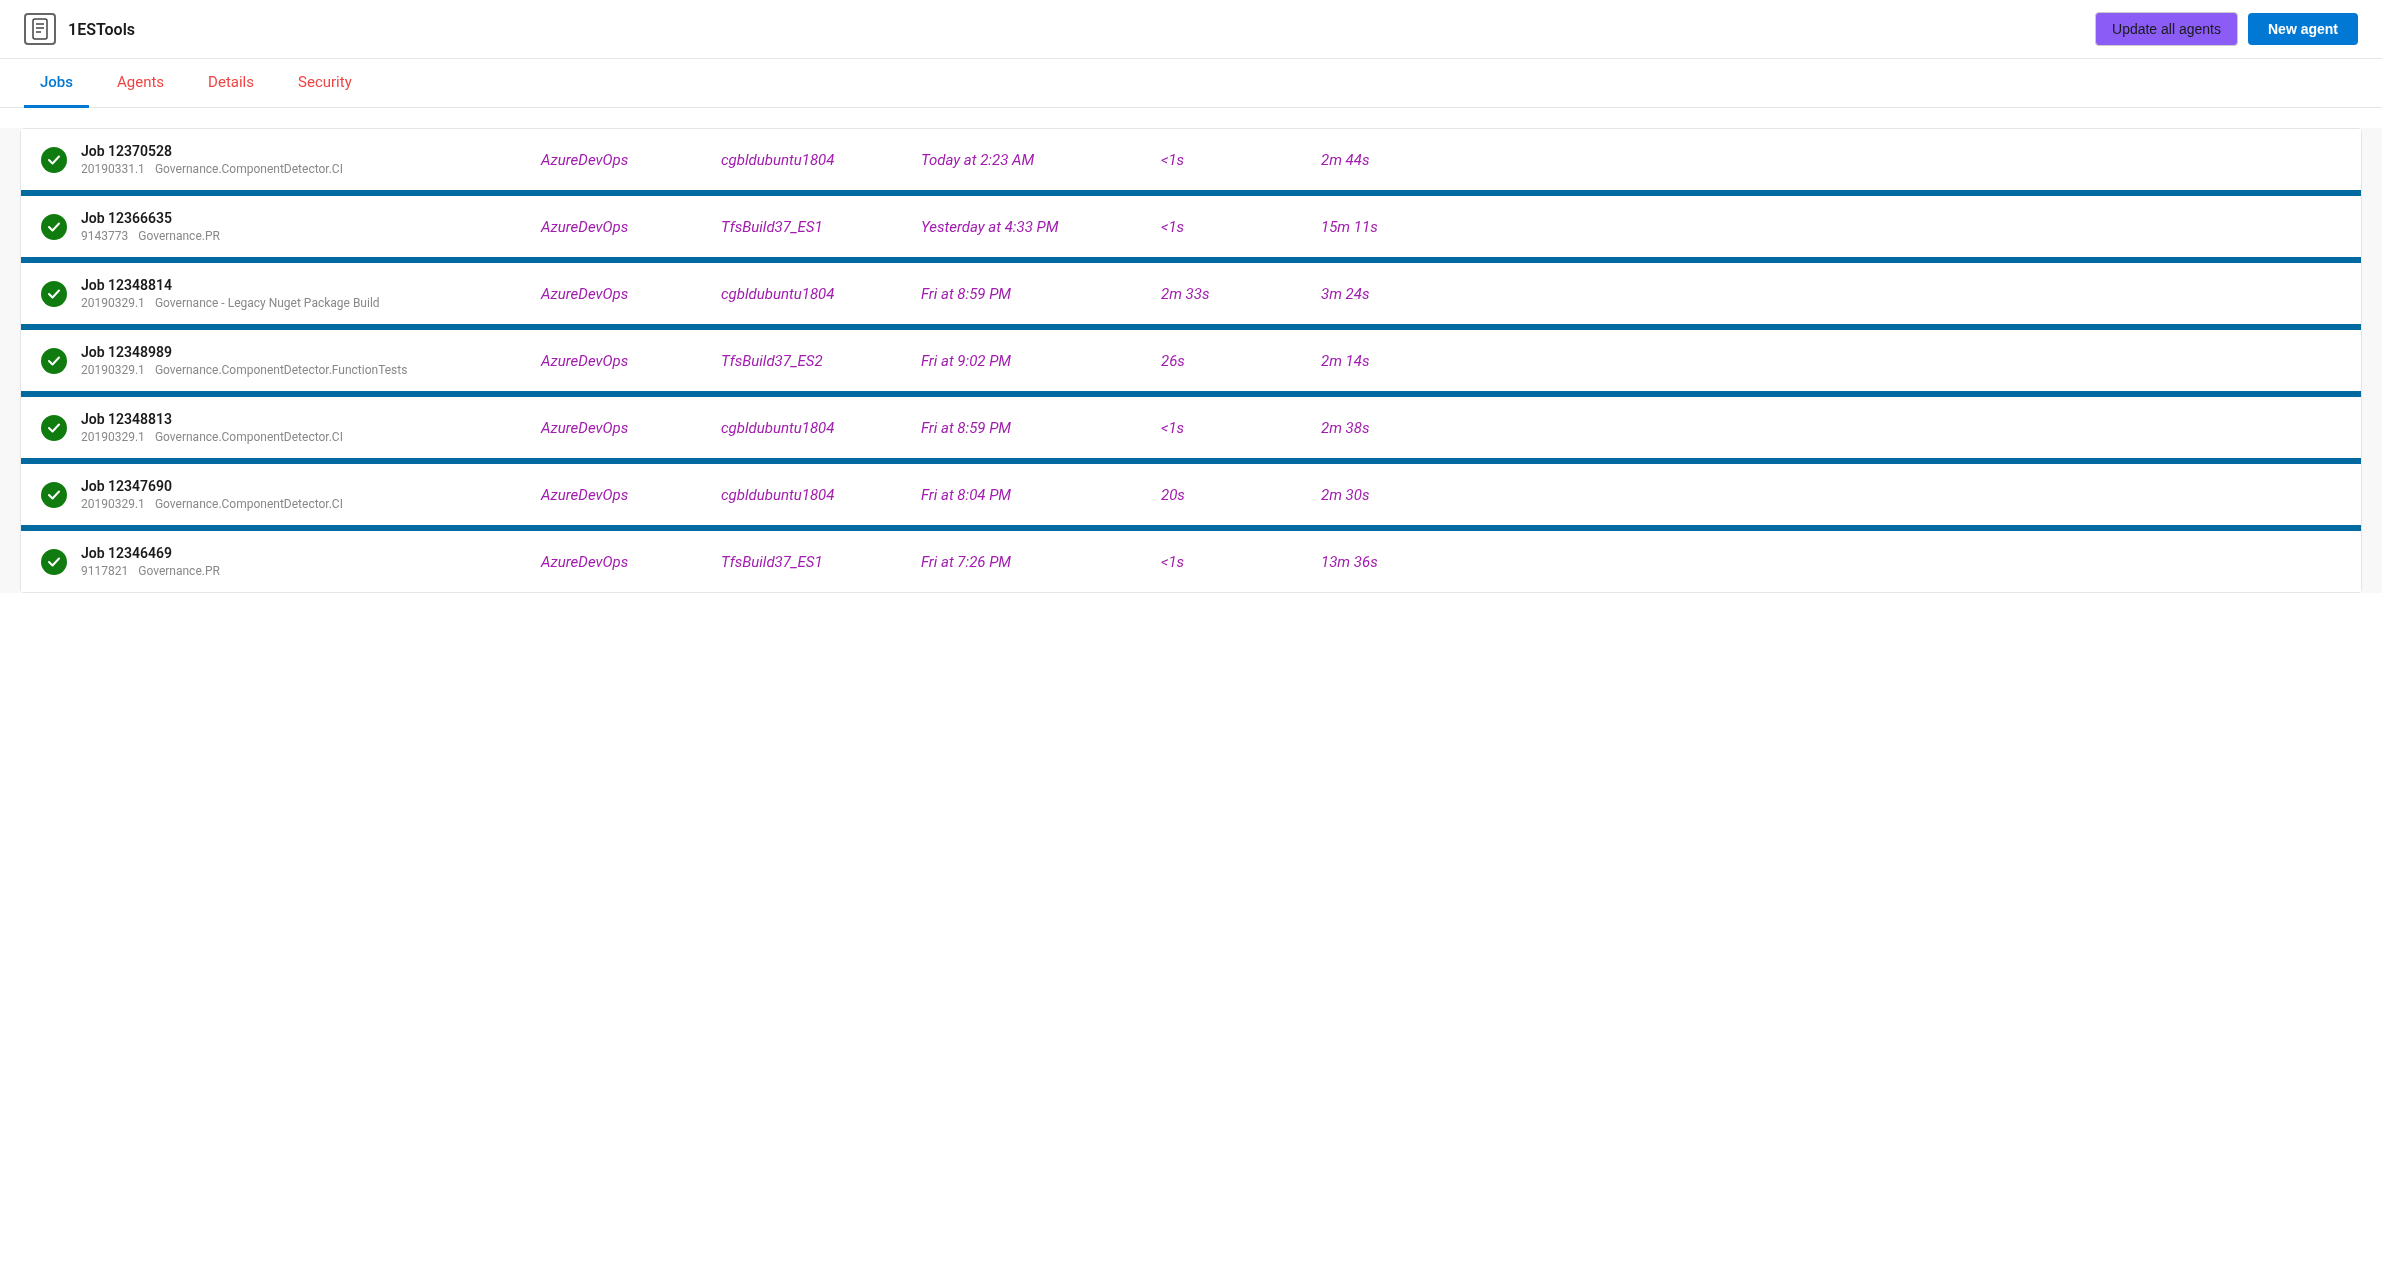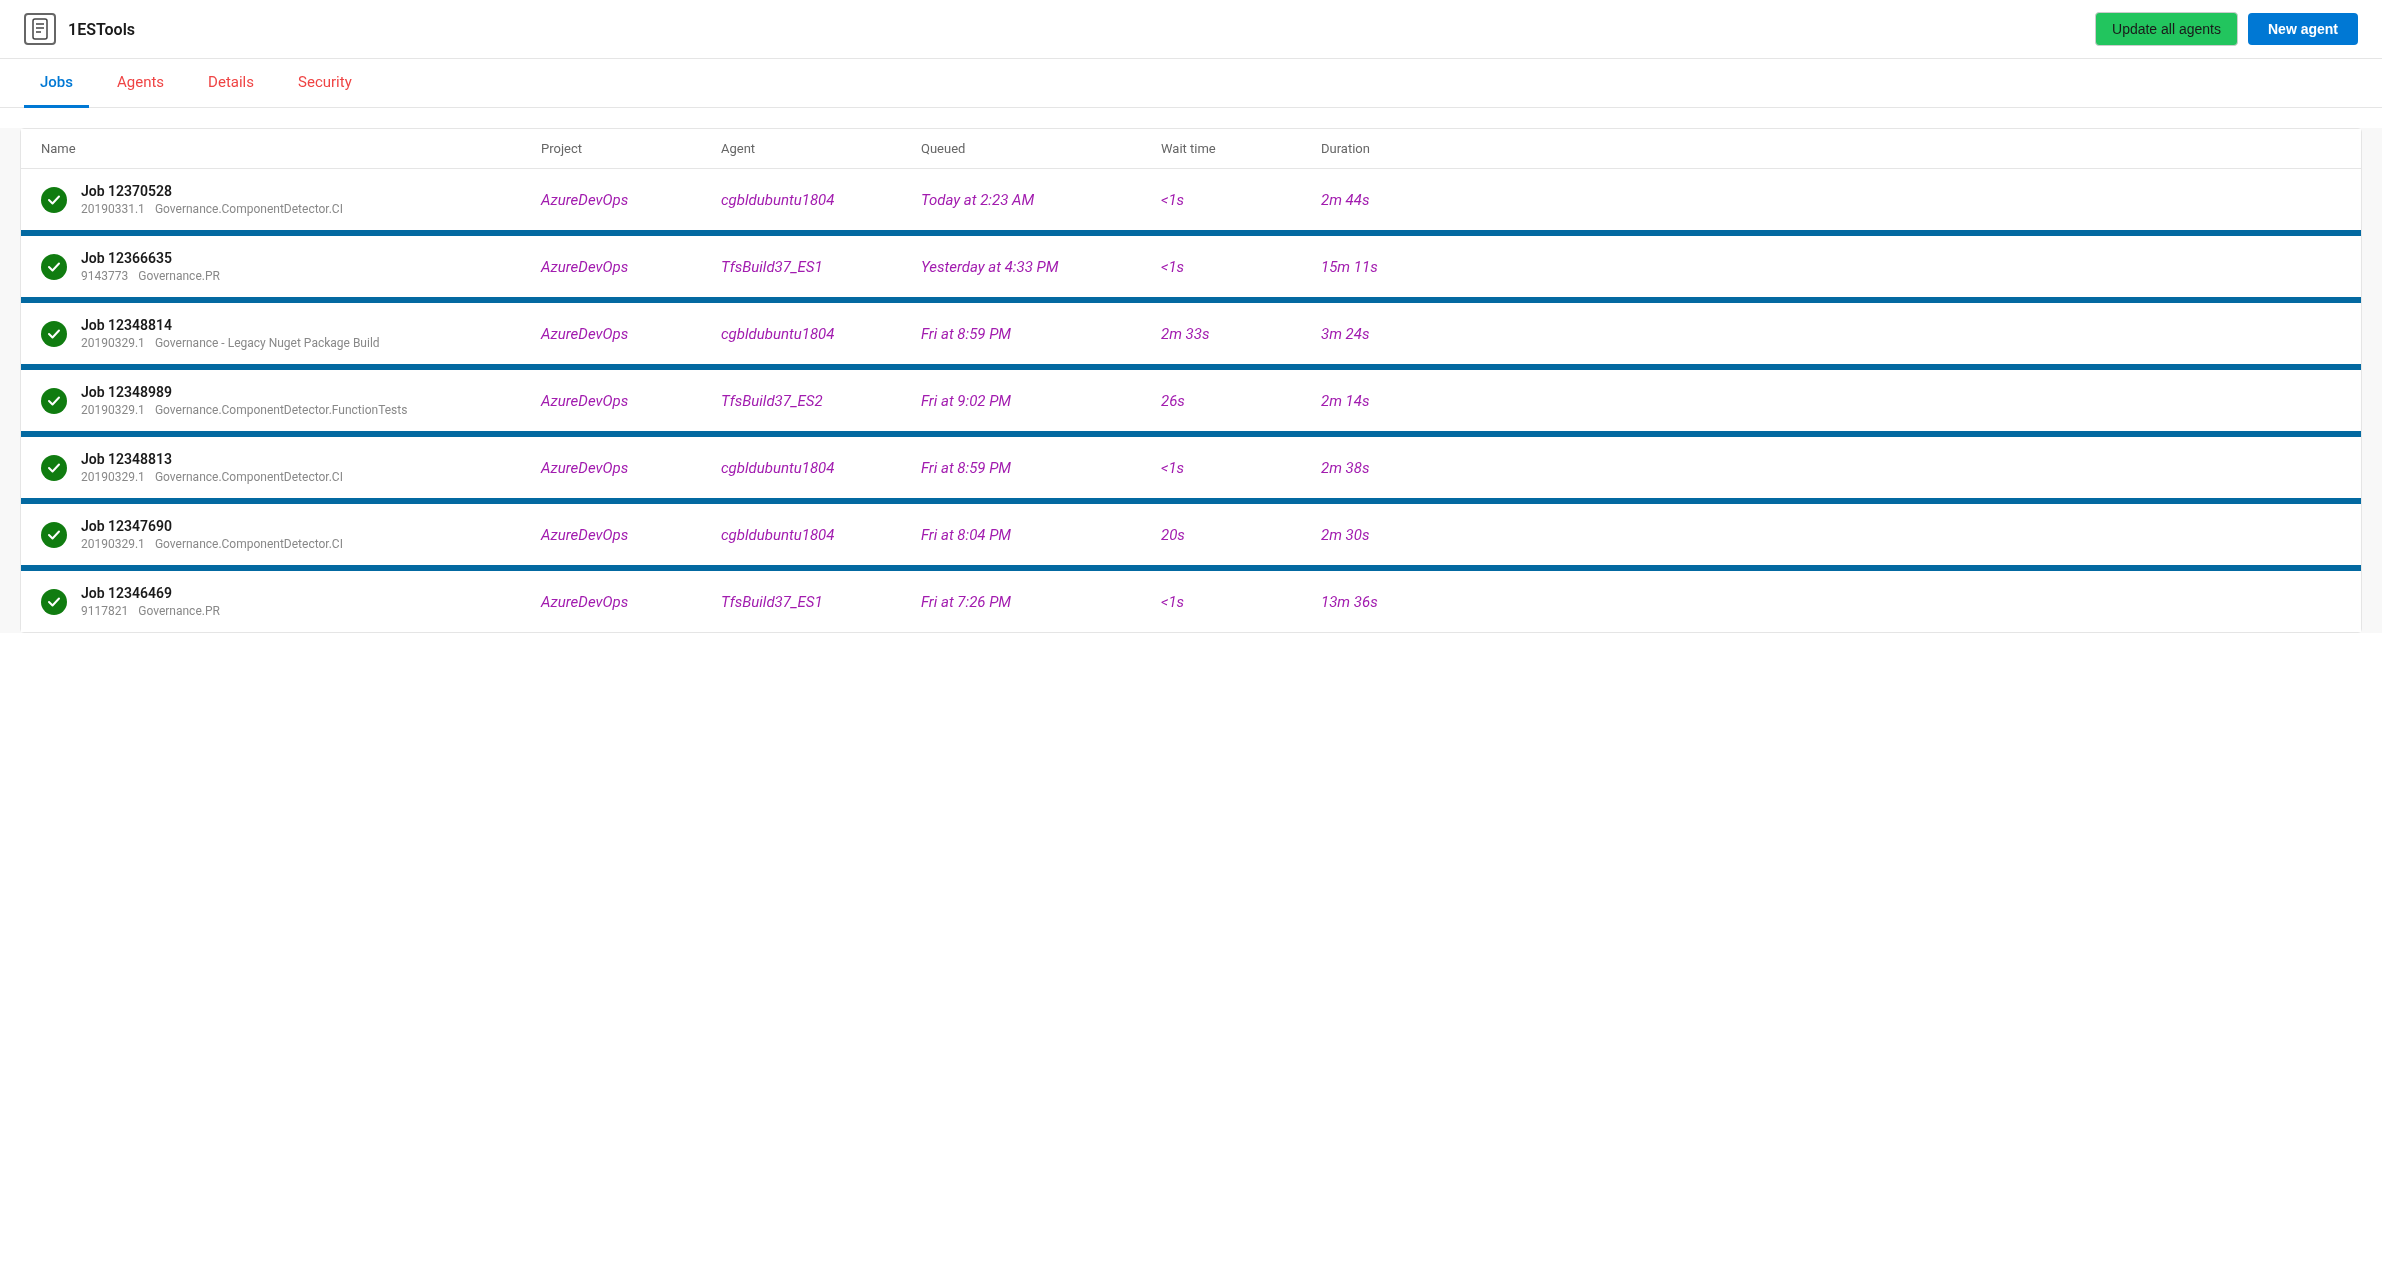--- a/index.html
+++ b/index.html
@@ -40,21 +40,21 @@
     
     .header-right {
       display: flex;
       align-items: center;
       gap: 10px;
     }
     
     .btn-update-all {
       padding: 8px 16px;
       border: 1px solid #ccc;
-      background: #22c55e;
+      background: #8b5cf6;
       border-radius: 4px;
       cursor: pointer;
       font-size: 14px;
       color: #1a1a1a;
     }
     
     .btn-new-agent {
       padding: 8px 20px;
       border: none;
       background: #0078d4;
@@ -196,28 +196,20 @@
 <nav class="nav-tabs">
   <div class="nav-tab active">Jobs</div>
   <div class="nav-tab">Agents</div>
   <div class="nav-tab">Details</div>
   <div class="nav-tab">Security</div>
 </nav>
 
 <div class="content">
   <div class="table-container">
 
-    <div class="table-header">
-      <div class="col-header">Name</div>
-      <div class="col-header">Project</div>
-      <div class="col-header">Agent</div>
-      <div class="col-header">Queued</div>
-      <div class="col-header">Wait time</div>
-      <div class="col-header">Duration</div>
-    </div>
 
     <div id="table-body">
         <div class="table-row">
     <div class="job-cell">
       <div class="status-icon">
         <svg viewBox="0 0 14 14" fill="none">
           <polyline points="2,7 5.5,10.5 12,3.5" stroke="white" stroke-width="2" stroke-linecap="round" stroke-linejoin="round"></polyline>
         </svg>
       </div>
       <div class="job-info">

